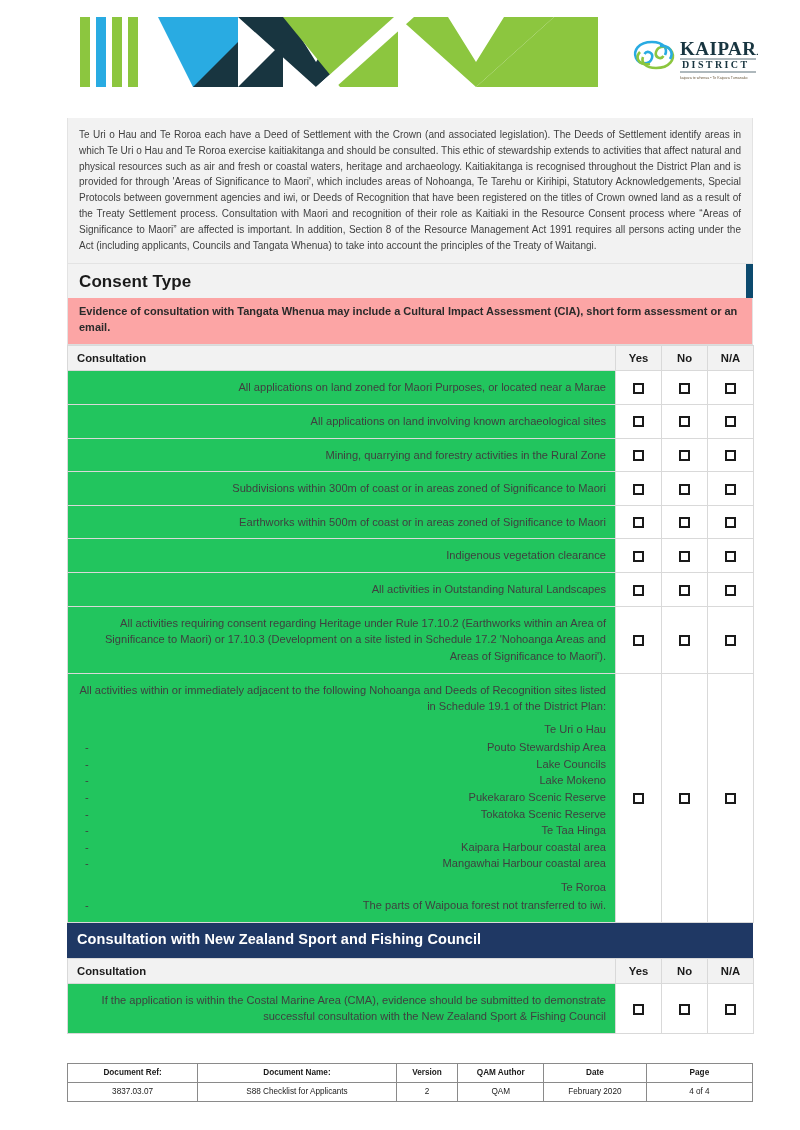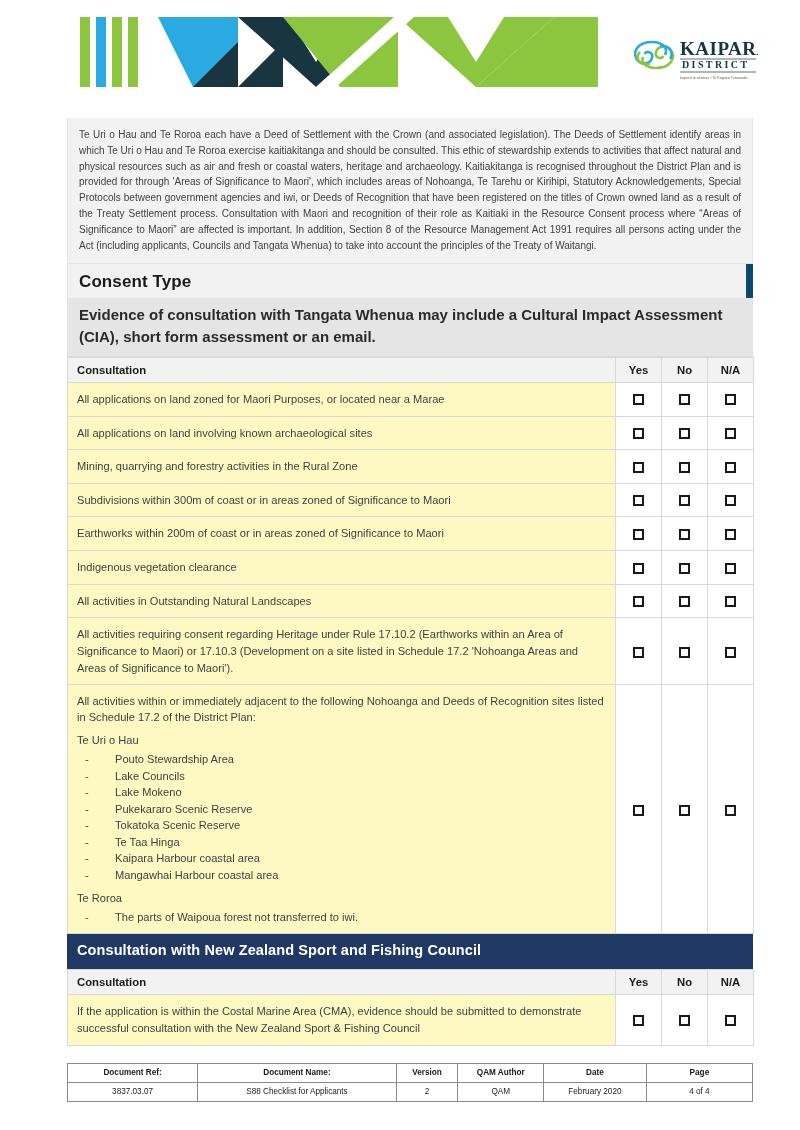--- a/index.html
+++ b/index.html
@@ -76,25 +76,25 @@
     border-left: 1px solid #e3e3e3;
     border-right: 7px solid #0c4a6e;
     font-size: 17px;
     font-weight: bold;
     color: #1a1a1a;
     padding: 8px 11px 6px 11px;
     letter-spacing: 0.1px;
   }
 
   .evidence-note {
-    background: #e5e5e5;
+    background: #fca5a5;
     border-left: 1px solid #e3e3e3;
     border-right: 1px solid #e3e3e3;
     border-bottom: 1px solid #dddddd;
-    font-size: 15px;
+    font-size: 11px;
     font-weight: bold;
     color: #2a2a2a;
     padding: 6px 11px 8px 11px;
     line-height: 1.45;
   }
 
   
   table.checklist {
     width: 100%;
     border-collapse: collapse;
@@ -115,25 +115,26 @@
     font-weight: bold;
     color: #1a1a1a;
     padding: 6px 9px;
     text-align: left;
   }
   table.checklist thead th.ctr {
     text-align: center;
     padding: 6px 2px;
   }
   table.checklist td.desc {
-    background: #fef9c3;
+    background: #22c55e;
     font-size: 11.1px;
     color: #3f3f3f;
     padding: 8px 9px 8px 9px;
     line-height: 1.5;
+    text-align: right;
   }
   table.checklist td.boxcell {
     background: #ffffff;
     text-align: center;
     padding: 0;
   }
 
   .cbx {
     display: inline-block;
     width: 11px;
@@ -289,21 +290,21 @@
           <td class="boxcell"><span class="cbx"></span></td>
           <td class="boxcell"><span class="cbx"></span></td>
         </tr>
         <tr>
           <td class="desc">Subdivisions within 300m of coast or in areas zoned of Significance to Maori</td>
           <td class="boxcell"><span class="cbx"></span></td>
           <td class="boxcell"><span class="cbx"></span></td>
           <td class="boxcell"><span class="cbx"></span></td>
         </tr>
         <tr>
-          <td class="desc">Earthworks within 200m of coast or in areas zoned of Significance to Maori</td>
+          <td class="desc">Earthworks within 500m of coast or in areas zoned of Significance to Maori</td>
           <td class="boxcell"><span class="cbx"></span></td>
           <td class="boxcell"><span class="cbx"></span></td>
           <td class="boxcell"><span class="cbx"></span></td>
         </tr>
         <tr>
           <td class="desc">Indigenous vegetation clearance</td>
           <td class="boxcell"><span class="cbx"></span></td>
           <td class="boxcell"><span class="cbx"></span></td>
           <td class="boxcell"><span class="cbx"></span></td>
         </tr>
@@ -315,21 +316,21 @@
         </tr>
         <tr>
           <td class="desc">All activities requiring consent regarding Heritage under Rule 17.10.2 (Earthworks within an Area of Significance to Maori) or 17.10.3 (Development on a site listed in Schedule 17.2 'Nohoanga Areas and Areas of Significance to Maori').</td>
           <td class="boxcell"><span class="cbx"></span></td>
           <td class="boxcell"><span class="cbx"></span></td>
           <td class="boxcell"><span class="cbx"></span></td>
         </tr>
 
         <tr>
           <td class="desc">
-            <p class="sites-lead">All activities within or immediately adjacent to the following Nohoanga and Deeds of Recognition sites listed in Schedule 17.2 of the District Plan:</p>
+            <p class="sites-lead">All activities within or immediately adjacent to the following Nohoanga and Deeds of Recognition sites listed in Schedule 19.1 of the District Plan:</p>
             <p class="sites-iwi">Te Uri o Hau</p>
             <ul class="sites">
               <li>Pouto Stewardship Area</li>
               <li>Lake Councils</li>
               <li>Lake Mokeno</li>
               <li>Pukekararo Scenic Reserve</li>
               <li>Tokatoka Scenic Reserve</li>
               <li>Te Taa Hinga</li>
               <li>Kaipara Harbour coastal area</li>
               <li>Mangawhai Harbour coastal area</li>

